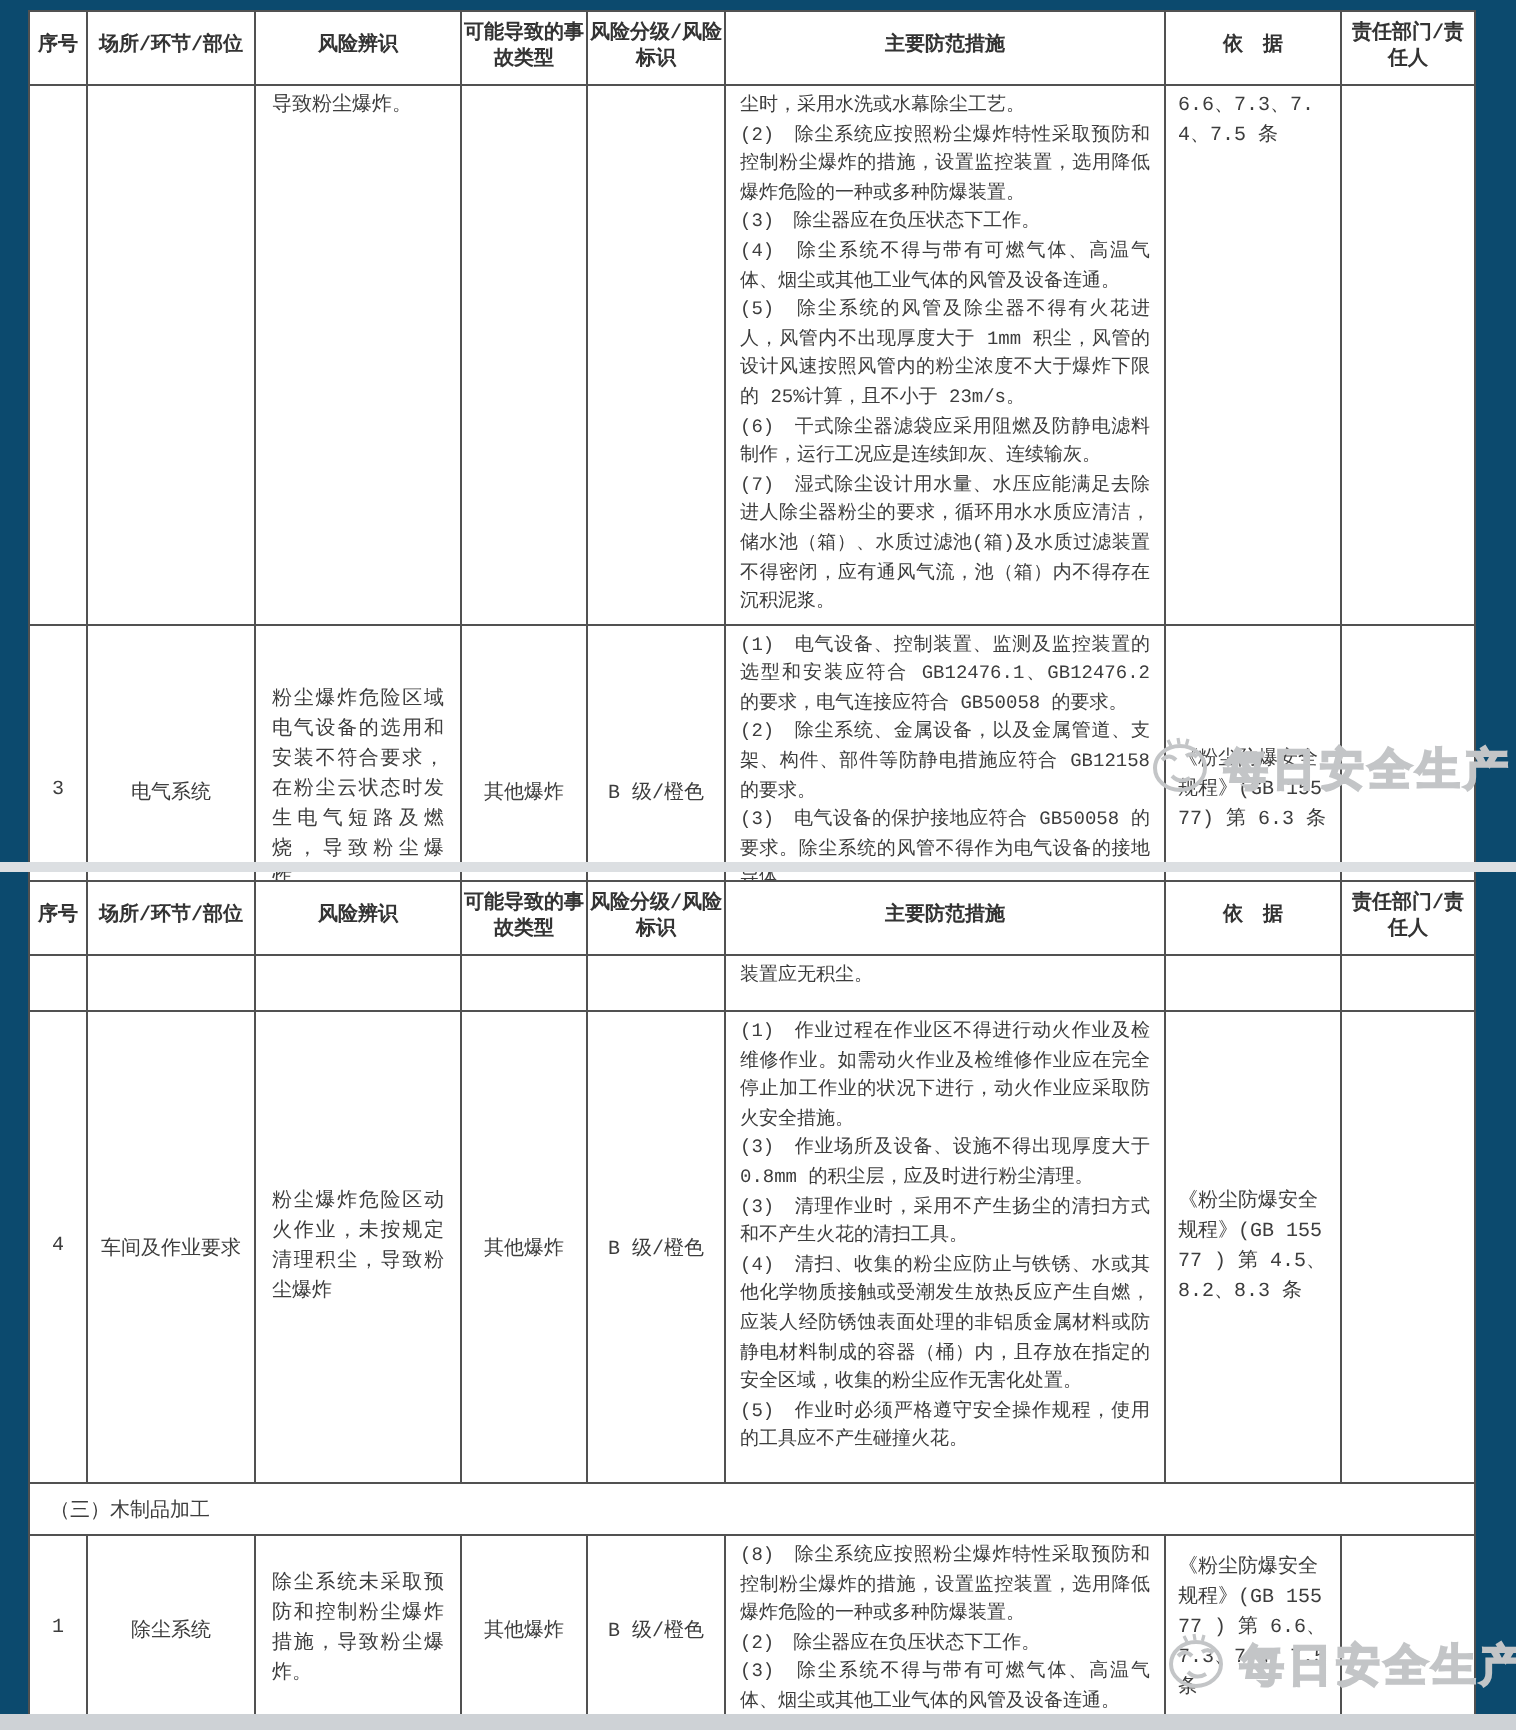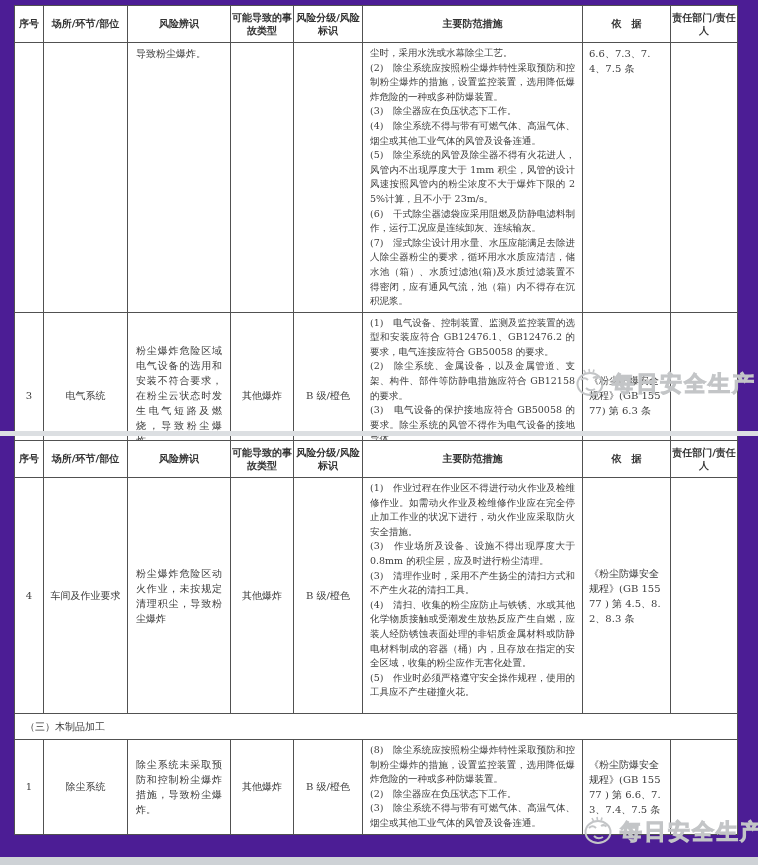--- a/index.html
+++ b/index.html
@@ -4,21 +4,21 @@
 <style>
   * { margin:0; padding:0; box-sizing:border-box; }
   html,body { width:758px; height:865px; }
   body {
     position:relative;
     background:#ffffff;
     font-family:"DejaVu Serif","Liberation Serif",serif;
     color:#3d3d3d;
     overflow:hidden;
   }
-  .sheet { position:absolute; inset:0; background:#4c1d95; }
+  .sheet { position:absolute; inset:0; background:#0c4a6e;font-family:Liberation Mono, monospace; }
 
   table.risk {
     border-collapse:collapse;
     table-layout:fixed;
     position:absolute;
     left:14px;
     width:723px;
     background:#fff;
   }
   .t1 { top:5px; }
@@ -175,20 +175,32 @@
         <th>场所/环节/部位</th>
         <th>风险辨识</th>
         <th>可能导致的事故类型</th>
         <th>风险分级/风险标识</th>
         <th>主要防范措施</th>
         <th>依　据</th>
         <th>责任部门/责任人</th>
       </tr>
     </thead>
     <tbody>
+      <tr style="height:28px">
+        <td class="c"></td>
+        <td class="c"></td>
+        <td class="risk-cell top"></td>
+        <td class="c"></td>
+        <td class="c"></td>
+        <td class="meas">
+          <div class="para">装置应无积尘。</div>
+        </td>
+        <td class="basis top"></td>
+        <td></td>
+      </tr>
       <tr style="height:236px">
         <td class="c">4</td>
         <td class="c">车间及作业要求</td>
         <td class="risk-cell">粉尘爆炸危险区动火作业，未按规定清理积尘，导致粉尘爆炸</td>
         <td class="c">其他爆炸</td>
         <td class="c">B 级/橙色</td>
         <td class="meas">
           <div class="para">(1)　作业过程在作业区不得进行动火作业及检维修作业。如需动火作业及检维修作业应在完全停止加工作业的状况下进行，动火作业应采取防火安全措施。</div>
           <div class="para">(3)　作业场所及设备、设施不得出现厚度大于 0.8mm 的积尘层，应及时进行粉尘清理。</div>
           <div class="para">(3)　清理作业时，采用不产生扬尘的清扫方式和不产生火花的清扫工具。</div>

